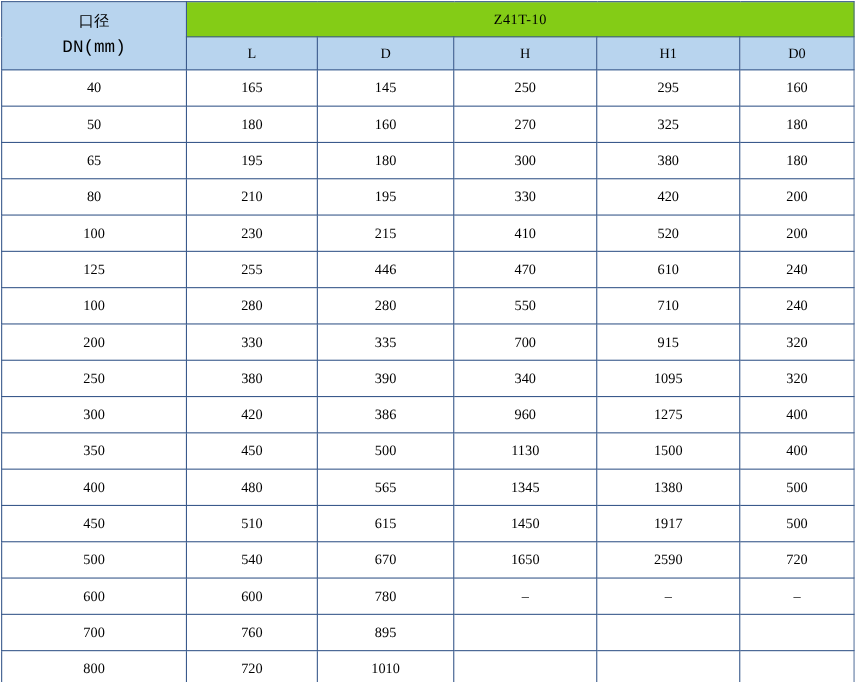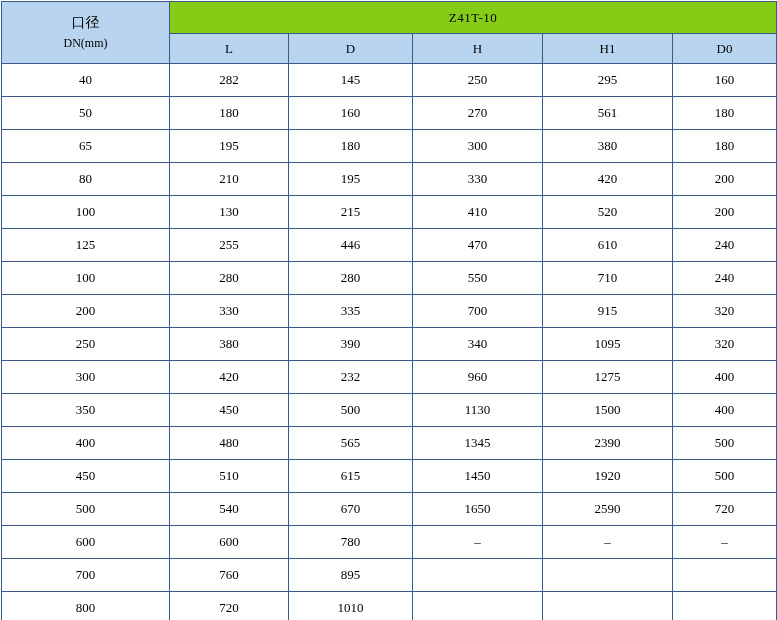--- a/index.html
+++ b/index.html
@@ -35,27 +35,27 @@
   }
   .head-dn {
     background: #b8d4ee;
     height: 56px;
     line-height: 1.5;
     font-size: 14px;
   }
   .head-dn .dn-title {
     display: block;
     font-size: 14px;
-    font-family: Liberation Mono, monospace;
+    font-family: Liberation Serif, serif;
     text-align: center;
   }
   .head-dn .dn-sub {
     display: block;
-    font-size: 12px;
-    font-family: Liberation Serif, serif;
+    font-size: 16px;
+    font-family: Liberation Mono, monospace;
   }
   .head-group {
     background: #84cc16;
     height: 29px;
     font-size: 13px;
     letter-spacing: 0.5px;
   }
   .data-cell {
     height: 30px;
     background: #ffffff;
@@ -91,53 +91,53 @@
       <th class="head-cell">L</th>
       <th class="head-cell">D</th>
       <th class="head-cell">H</th>
       <th class="head-cell">H1</th>
       <th class="head-cell">D0</th>
     </tr>
   </thead>
   <tbody>
     <tr>
       <td class="data-cell">40</td>
-      <td class="data-cell">282</td>
+      <td class="data-cell">165</td>
       <td class="data-cell">145</td>
       <td class="data-cell">250</td>
       <td class="data-cell">295</td>
       <td class="data-cell">160</td>
     </tr>
     <tr>
       <td class="data-cell">50</td>
       <td class="data-cell">180</td>
       <td class="data-cell">160</td>
       <td class="data-cell">270</td>
-      <td class="data-cell">561</td>
+      <td class="data-cell">325</td>
       <td class="data-cell">180</td>
     </tr>
     <tr>
       <td class="data-cell">65</td>
       <td class="data-cell">195</td>
       <td class="data-cell">180</td>
       <td class="data-cell">300</td>
       <td class="data-cell">380</td>
       <td class="data-cell">180</td>
     </tr>
     <tr>
       <td class="data-cell">80</td>
       <td class="data-cell">210</td>
       <td class="data-cell">195</td>
       <td class="data-cell">330</td>
       <td class="data-cell">420</td>
       <td class="data-cell">200</td>
     </tr>
     <tr>
       <td class="data-cell">100</td>
-      <td class="data-cell">130</td>
+      <td class="data-cell">230</td>
       <td class="data-cell">215</td>
       <td class="data-cell">410</td>
       <td class="data-cell">520</td>
       <td class="data-cell">200</td>
     </tr>
     <tr>
       <td class="data-cell">125</td>
       <td class="data-cell">255</td>
       <td class="data-cell">446</td>
       <td class="data-cell">470</td>
@@ -164,47 +164,47 @@
       <td class="data-cell">250</td>
       <td class="data-cell">380</td>
       <td class="data-cell">390</td>
       <td class="data-cell">340</td>
       <td class="data-cell">1095</td>
       <td class="data-cell">320</td>
     </tr>
     <tr>
       <td class="data-cell">300</td>
       <td class="data-cell">420</td>
-      <td class="data-cell">232</td>
+      <td class="data-cell">386</td>
       <td class="data-cell">960</td>
       <td class="data-cell">1275</td>
       <td class="data-cell">400</td>
     </tr>
     <tr>
       <td class="data-cell">350</td>
       <td class="data-cell">450</td>
       <td class="data-cell">500</td>
       <td class="data-cell">1130</td>
       <td class="data-cell">1500</td>
       <td class="data-cell">400</td>
     </tr>
     <tr>
       <td class="data-cell">400</td>
       <td class="data-cell">480</td>
       <td class="data-cell">565</td>
       <td class="data-cell">1345</td>
-      <td class="data-cell">2390</td>
+      <td class="data-cell">1380</td>
       <td class="data-cell">500</td>
     </tr>
     <tr>
       <td class="data-cell">450</td>
       <td class="data-cell">510</td>
       <td class="data-cell">615</td>
       <td class="data-cell">1450</td>
-      <td class="data-cell">1920</td>
+      <td class="data-cell">1917</td>
       <td class="data-cell">500</td>
     </tr>
     <tr>
       <td class="data-cell">500</td>
       <td class="data-cell">540</td>
       <td class="data-cell">670</td>
       <td class="data-cell">1650</td>
       <td class="data-cell">2590</td>
       <td class="data-cell">720</td>
     </tr>

